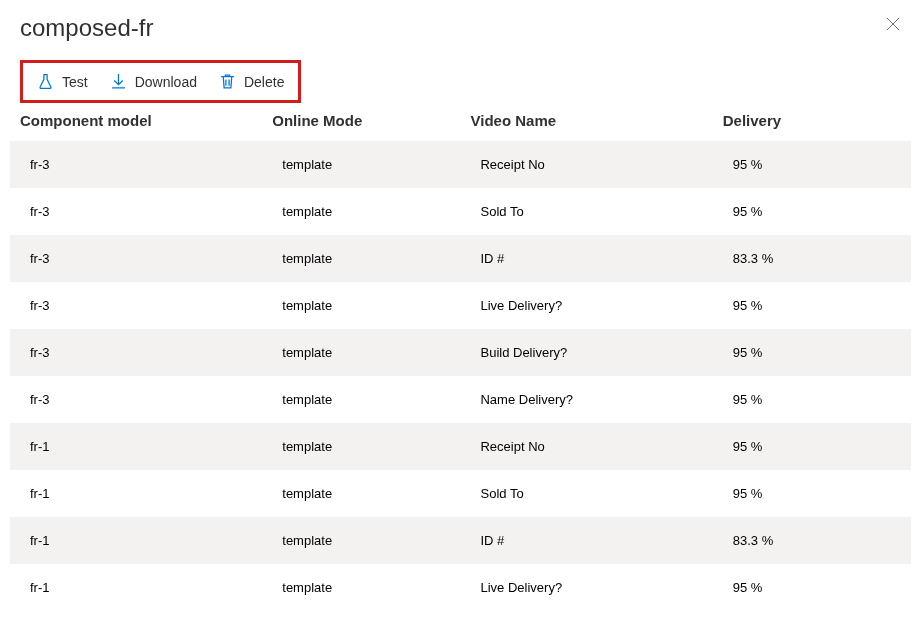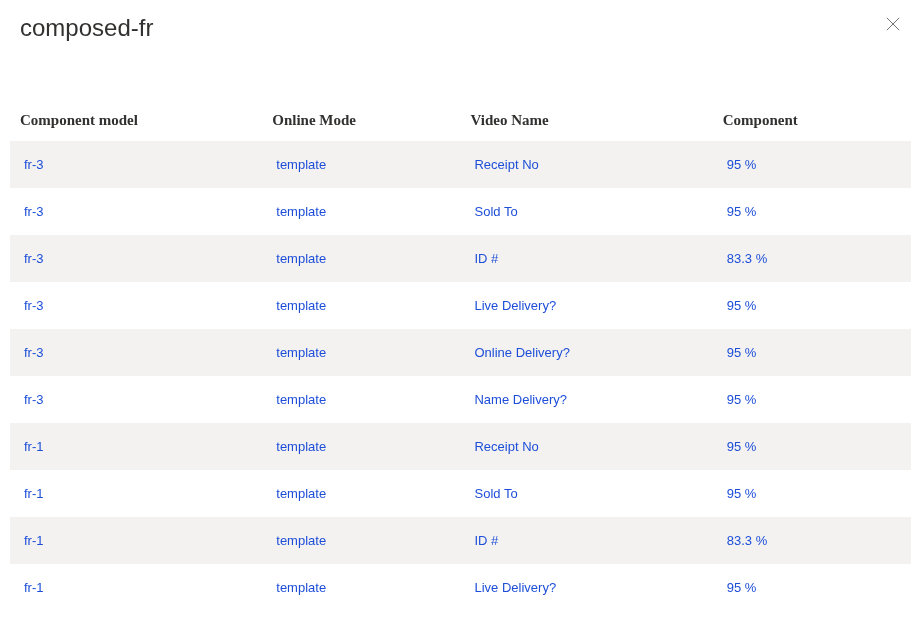--- a/index.html
+++ b/index.html
@@ -79,26 +79,25 @@
     table {
       width: 100%;
       border-collapse: collapse;
     }
     th {
       text-align: left;
       font-weight: 600;
       font-size: 15px;
       padding: 12px 10px 12px 10px;
       color: #323130;
-      font-family: Liberation Serif, serif;
     }
     td {
       font-size: 13px;
-      padding: 16px 14px;
-      color: #1d4ed8;
+      padding: 16px 20px;
+      color: #000000;
     }
     tbody tr:nth-child(odd) {
       background: #f3f2f1;
     }
     col.c0 { width: 28%; }
     col.c1 { width: 22%; }
     col.c2 { width: 28%; }
     col.c3 { width: 22%; }
     
     .scroll-viewport::-webkit-scrollbar { width: 16px; height: 16px; }
@@ -117,37 +116,63 @@
     <div class="close-btn">
       <span class="icon">
         <svg viewBox="0 0 16 16" fill="none" stroke="currentColor" stroke-width="1">
           <line x1="1" y1="1" x2="15" y2="15"></line>
           <line x1="15" y1="1" x2="1" y2="15"></line>
         </svg>
       </span>
     </div>
   </div>
 
+  <div class="toolbar">
+    <button class="toolbar-btn">
+      <span class="icon">
+        <svg viewBox="0 0 16 16" fill="none" stroke="currentColor" stroke-width="1.2">
+          <path d="M6 1.5h4 M6.5 1.5v4.5L3 13.2c-.4.8.2 1.3.9 1.3h8.2c.7 0 1.3-.5.9-1.3L9.5 6V1.5"></path>
+        </svg>
+      </span>
+      <span class="label">Test</span>
+    </button>
+    <button class="toolbar-btn">
+      <span class="icon">
+        <svg viewBox="0 0 16 16" fill="none" stroke="currentColor" stroke-width="1.2">
+          <path d="M8 1v10M4 7l4 4 4-4M2 14h12"></path>
+        </svg>
+      </span>
+      <span class="label">Download</span>
+    </button>
+    <button class="toolbar-btn">
+      <span class="icon">
+        <svg viewBox="0 0 16 16" fill="none" stroke="currentColor" stroke-width="1.2">
+          <path d="M2 3.5h12M6 3.5V2h4v1.5M4 3.5l.8 10.5h6.4L12 3.5M6.5 6v6M9.5 6v6"></path>
+        </svg>
+      </span>
+      <span class="label">Delete</span>
+    </button>
+  </div>
 </div>
 
 <div class="scroll-viewport">
   <div class="table-wrap">
     <table>
       <colgroup>
         <col class="c0">
           <col class="c1">
           <col class="c2">
           <col class="c3">
       </colgroup>
       <thead>
         <tr>
           <th>Component model</th>
           <th>Online Mode</th>
           <th>Video Name</th>
-          <th>Component</th>
+          <th>Delivery</th>
         </tr>
       </thead>
       <tbody id="table-body">
           <tr>
             <td>fr-3</td>
             <td>template</td>
             <td>Receipt No</td>
             <td>95 %</td>
           </tr>
           <tr>
@@ -164,21 +189,21 @@
           </tr>
           <tr>
             <td>fr-3</td>
             <td>template</td>
             <td>Live Delivery?</td>
             <td>95 %</td>
           </tr>
           <tr>
             <td>fr-3</td>
             <td>template</td>
-            <td>Online Delivery?</td>
+            <td>Build Delivery?</td>
             <td>95 %</td>
           </tr>
           <tr>
             <td>fr-3</td>
             <td>template</td>
             <td>Name Delivery?</td>
             <td>95 %</td>
           </tr>
           <tr>
             <td>fr-1</td>

